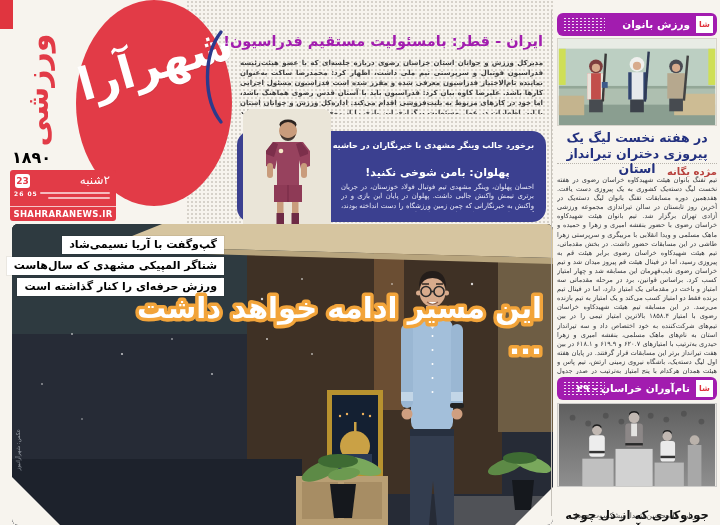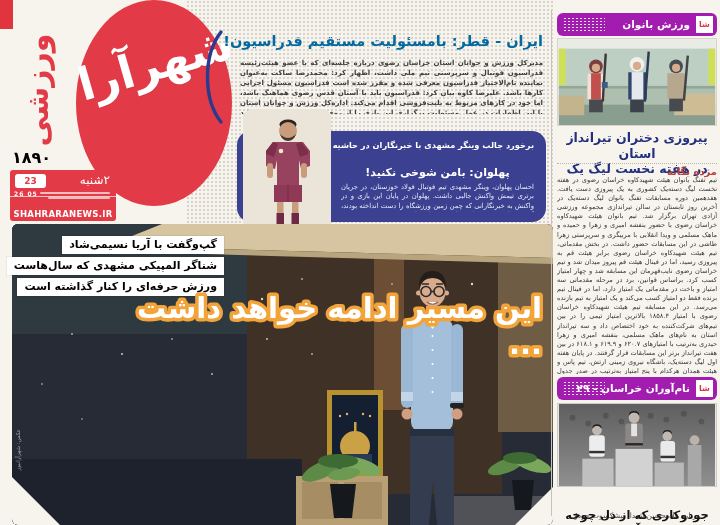--- a/index.html
+++ b/index.html
@@ -20,35 +20,35 @@
            font-size:45px; font-weight:bold; color:#fff; transform:rotate(-16deg);
            text-shadow:0 1px 0 rgba(0,0,0,.08); }
   .vertical-word { position:absolute; left:-42px; top:72px; width:160px; height:36px;
                    transform:rotate(-90deg); text-align:center;
                    color:#e23b47; font-weight:bold; font-size:30px; letter-spacing:2px; }
   .issue-number { position:absolute; left:12px; top:148px; color:#000000;
                   font-size:16px; font-weight:bold; letter-spacing:9px; }
   .datebox { position:absolute; left:10px; top:170px; width:106px; height:51px;
              background:#e23b47; border-radius:3px; color:#fff; overflow:hidden; }
   .db-weekday { position:absolute; right:6px; top:3px; font-size:12px; font-weight:normal; direction:rtl; }
-  .db-badge { position:absolute; left:5px; top:4px; width:31px; height:14px; background:#fff;
+  .db-badge { position:absolute; left:5px; top:4px; width:15px; height:14px; background:#fff;
               border-radius:3px; color:#e23b47; font-size:9px; font-weight:bold;
               text-align:center; line-height:14px; }
   .db-nums { position:absolute; left:4px; top:20px; font-size:6px; font-weight:bold; letter-spacing:1px; }
   .db-line { position:absolute; height:2px; background:rgba(255,255,255,.65); border-radius:1px; }
   .db-line.l1 { right:6px; top:22px; width:70px; }
   .db-line.l2 { right:6px; top:27px; width:62px; }
   .db-url { position:absolute; left:0; bottom:2px; width:100%; text-align:center;
             font-size:8.5px; font-weight:bold; border-top:1px solid rgba(255,255,255,.7);
-            padding-top:12px; letter-spacing:.3px; }
+            padding-top:2px; letter-spacing:.3px; }
 
   
   .paren { position:absolute; left:199px; top:29px; }
   .lead-headline { position:absolute; right:177px; top:33px; direction:rtl;
-                   font-size:14.5px; font-weight:bold; color:#0369a1; white-space:nowrap; }
+                   font-size:14.5px; font-weight:bold; color:#a21caf; white-space:nowrap; }
   .lead-body { position:absolute; left:240px; top:59px; width:303px; height:55px;
                direction:rtl; text-align:justify; font-size:7px; line-height:1.42;
                color:#3c3c3c; overflow:hidden;font-weight:bold; }
 
   
   .pahlavan-box { position:absolute; left:237px; top:131px; width:309px; height:91px;
                   background:#3b4090; border-radius:14px; direction:rtl;
                   padding:9px 12px 8px 104px; color:#fff; }
   .pz-kicker { font-size:8.2px; font-weight:bold; white-space:nowrap; }
   .pz-headline { font-size:11px; font-weight:bold; margin-top:16px;text-align:center; }
@@ -316,22 +316,22 @@
 
       <circle cx="120" cy="28" r="7" fill="#4a4a52"></circle>
       <circle cx="120" cy="29.5" r="4.2" fill="#d8ab8d"></circle>
       <rect x="111" y="35" width="18" height="26" fill="#b6a88e"></rect>
       <rect x="113" y="61" width="14" height="13" fill="#474b50"></rect>
       <line x1="132" y1="17" x2="128" y2="63" stroke="#444" stroke-width="2.5"></line>
     </svg>
   </div>
 
   <div class="ws-headline">
+    <div>در هفته نخست لیگ یک</div>
     <div>پیروزی دختران تیرانداز استان</div>
-    <div>در هفته نخست لیگ یک</div>
   </div>
   <div class="ws-rule"></div>
   <div class="ws-byline">مژده یگانه</div>
   <div class="ws-body">تیم تفنگ بانوان هیئت شهیدکاوه خراسان رضوی در هفته نخست لیگ دسته‌یک کشوری به یک پیروزی دست یافت. هفدهمین دوره مسابقات تفنگ بانوان لیگ دسته‌یک در آخرین روز تابستان در سالن تیراندازی مجموعه ورزشی آزادی تهران برگزار شد. تیم بانوان هیئت شهیدکاوه خراسان رضوی با حضور بنفشه امیری و زهرا و حمیده و ماهک مسلمی و ویدا انقلابی با مربیگری و سرپرستی زهرا طاشی در این مسابقات حضور داشت. در بخش مقدماتی، تیم هیئت شهیدکاوه خراسان رضوی برابر هیئت قم به پیروزی رسید، اما در فینال هیئت قم پیروز میدان شد و تیم خراسان رضوی نایب‌قهرمان این مسابقه شد و چهار امتیاز کسب کرد. براساس قوانین، برد در مرحله مقدماتی سه امتیاز و باخت در مقدماتی یک امتیاز دارد، اما در فینال تیم برنده فقط دو امتیاز کسب می‌کند و یک امتیاز به تیم بازنده می‌رسد. در این مسابقه تیم هیئت شهیدکاوه خراسان رضوی با امتیاز ۱۸۵۸.۴ بالاترین امتیاز تیمی را در بین تیم‌های شرکت‌کننده به خود اختصاص داد و سه تیرانداز استان به نام‌های ماهک مسلمی، بنفشه امیری و زهرا حیدری به‌ترتیب با امتیازهای ۶۲۰.۷ و ۶۱۹.۹ و ۶۱۸.۱ در بین هفت تیرانداز برتر این مسابقات قرار گرفتند. در پایان هفته اول لیگ دسته‌یک، باشگاه نیروی زمینی ارتش، تیم پاس و هیئت همدان هرکدام با پنج امتیاز به‌ترتیب در صدر جدول جای گرفتند. تیم خراسان رضوی با چهار امتیاز چهارم است و هیئت قم، شیراز، کرمان و مرکزی نیز در رده‌های بعدی جدول جای دارند.</div>
 
   <div class="band band2">
     <span class="band-label">نام‌آوران خراسان - ۲۹</span>
     <span class="band-logo">شا</span>
   </div>
 

